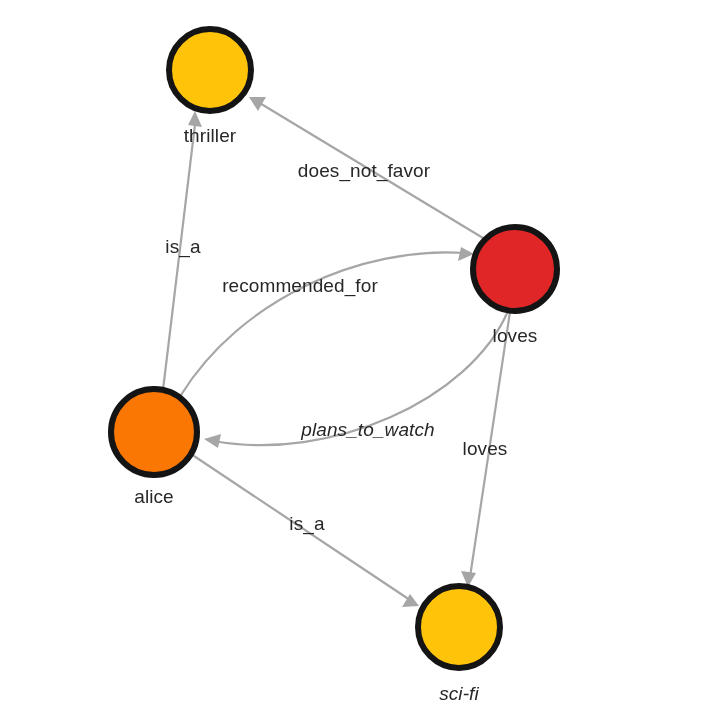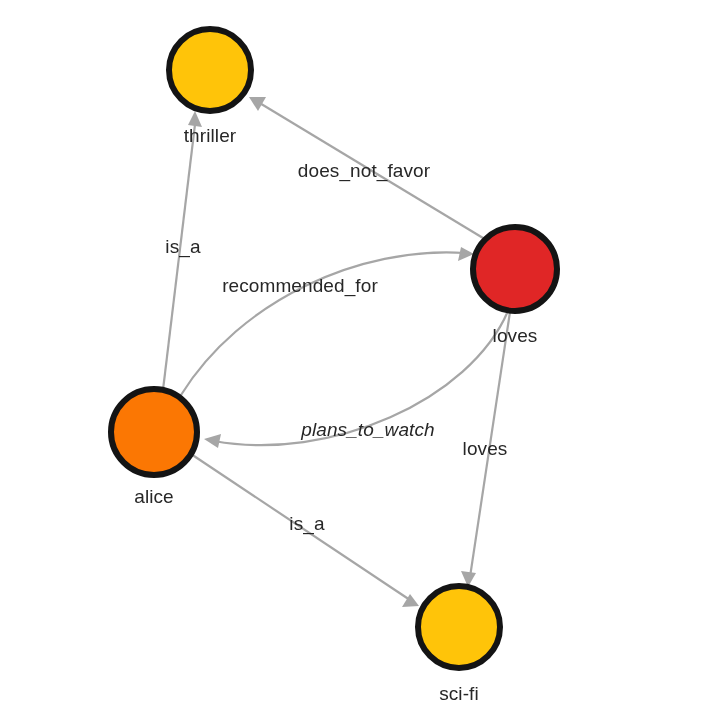--- a/index.html
+++ b/index.html
@@ -92,21 +92,21 @@
       <circle class="node-circle" cx="210" cy="70" r="41" fill="#ffc409"></circle>
       <circle class="node-circle" cx="515" cy="269" r="42" fill="#e02626"></circle>
       <circle class="node-circle" cx="154" cy="432" r="43" fill="#fb7703"></circle>
       <circle class="node-circle" cx="459" cy="627" r="41" fill="#ffc409"></circle>
     </g>
   </svg>
 
   <div class="node-label" style="left:210px; top:136px;">thriller</div>
   <div class="node-label" style="left:515px; top:336px;">loves</div>
   <div class="node-label" style="left:154px; top:497px;">alice</div>
-  <div class="node-label" style="left:459px; top:694px;">sci-fi</div>
+  <div class="node-label" style="left:459px; top:694px;font-style:italic;">sci-fi</div>
 
   <div class="edge-label" style="left:183px; top:247px;">is_a</div>
   <div class="edge-label" style="left:364px; top:171px;">does_not_favor</div>
   <div class="edge-label" style="left:300px; top:286px;">recommended_for</div>
   <div class="edge-label" style="left:368px; top:430px;font-style:italic;">plans_to_watch</div>
   <div class="edge-label" style="left:485px; top:449px;">loves</div>
   <div class="edge-label" style="left:307px; top:524px;">is_a</div>
 
 </div>
 

